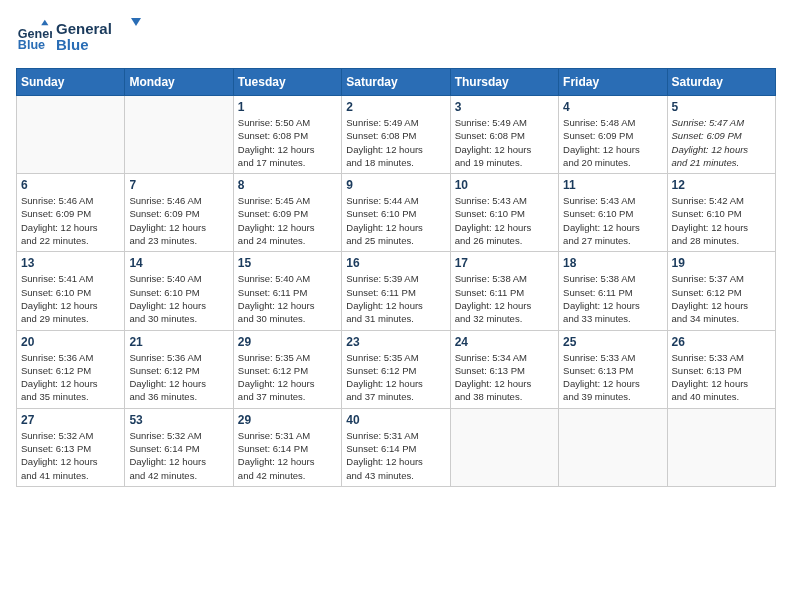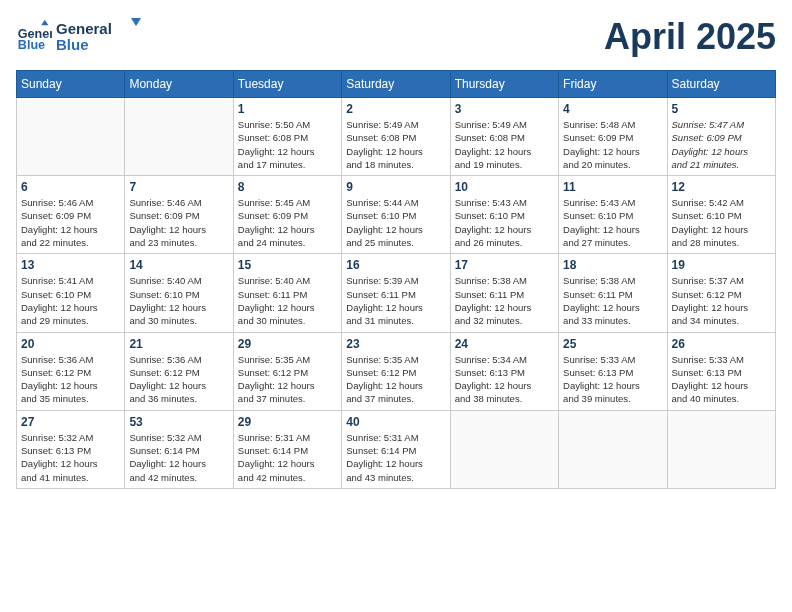--- a/index.html
+++ b/index.html
@@ -39,21 +39,21 @@
     }
     .calendar {
       width: 100%;
       border-collapse: collapse;
       border: 1px solid #ccc;
     }
     .calendar th {
       background: #2a6db5;
       color: #fff;
       font-size: 12px;
-      font-weight: normal;
+      font-weight: bold;
       padding: 6px 4px;
       text-align: left;
       border: 1px solid #1a5a9a;
     }
     .calendar td {
       vertical-align: top;
       border: 1px solid #ccc;
       padding: 4px;
       width: 108px;
       min-height: 80px;
@@ -89,21 +89,20 @@
     </svg>
     <div style="display:flex;flex-direction:column;">
       <svg width="90" height="40" viewBox="0 0 90 40">
         <text x="0" y="18" font-size="15" font-weight="bold" fill="#1a3a5c">General</text>
         <polygon points="75,2 85,2 80,10" fill="#2a6db5"></polygon>
         <text x="0" y="34" font-size="15" font-weight="bold" fill="#2a6db5">Blue</text>
       </svg>
     </div>
   </div>
   <div class="title-block">
-    <div class="month-title">April 2025</div>
   </div>
 </div>
 
 <table class="calendar">
   <thead>
     <tr>
     <th>Sunday</th>
         <th>Monday</th>
         <th>Tuesday</th>
         <th>Saturday</th>

